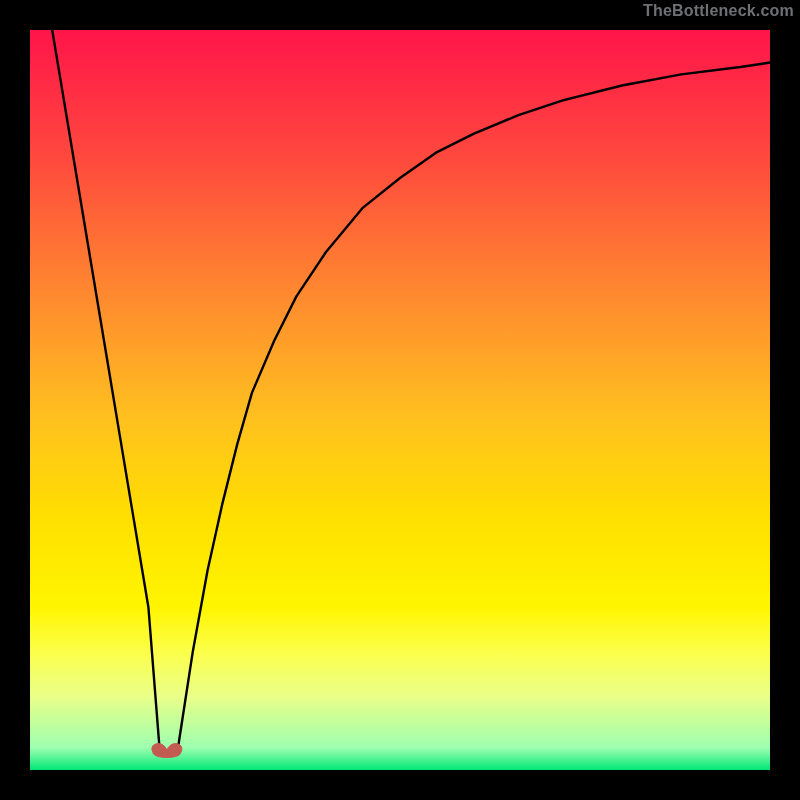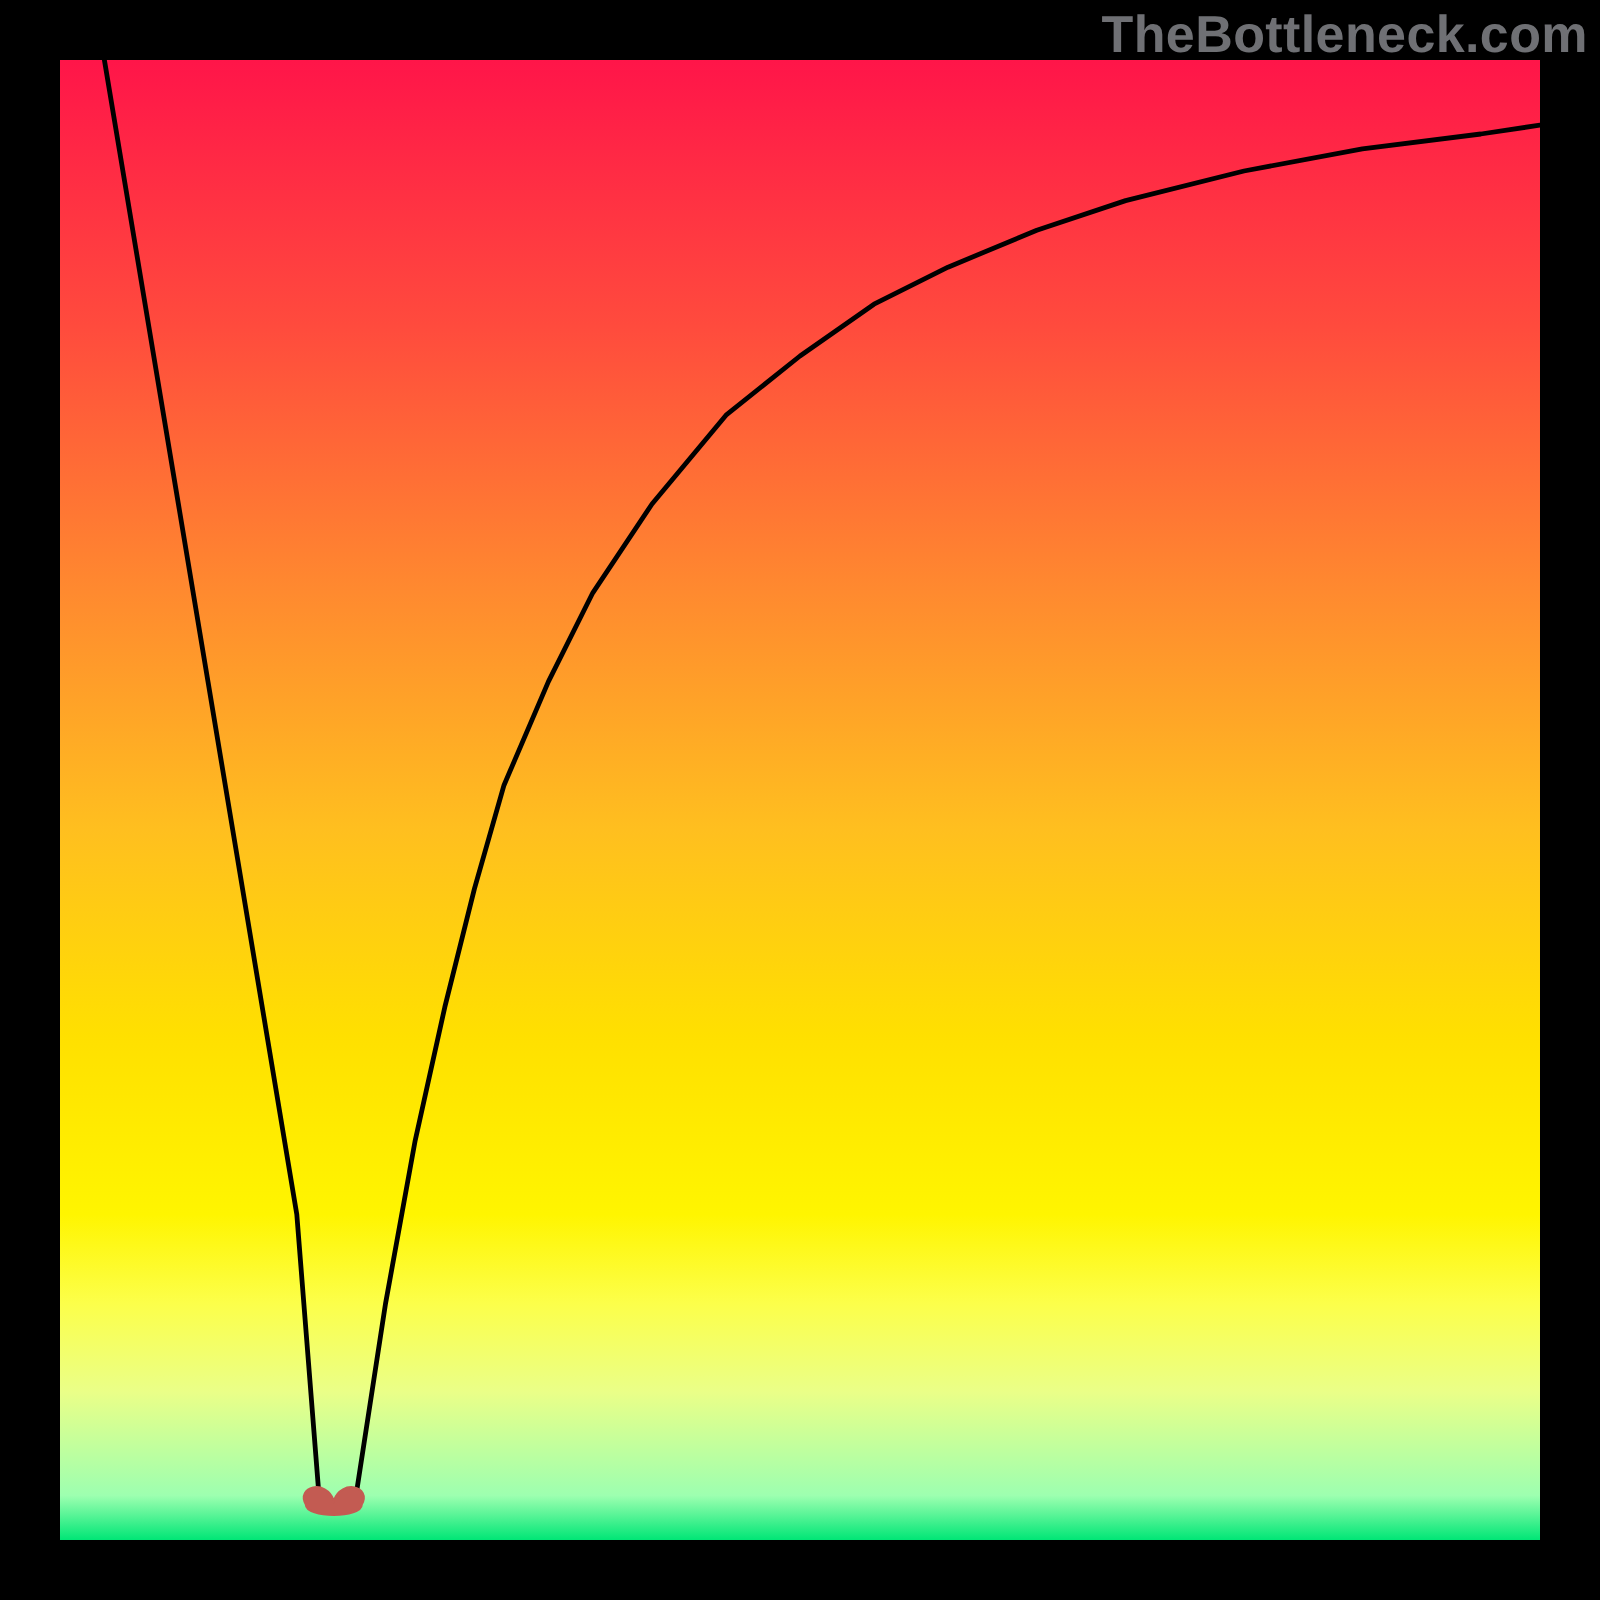--- a/index.html
+++ b/index.html
@@ -40,21 +40,21 @@
     position: absolute;
     left: 0;
     top: 0;
     width: 740px;
     height: 740px;
   }
   .watermark {
     position: absolute;
     top: 2px;
     right: 6px;
-    font-size: 26px;
+    font-size: 16px;
     font-weight: 600;
     color: #6f7074;
     letter-spacing: 0.2px;
     user-select: none;
   }
 </style>
 </head>
 <body>
 
 <div class="frame">

